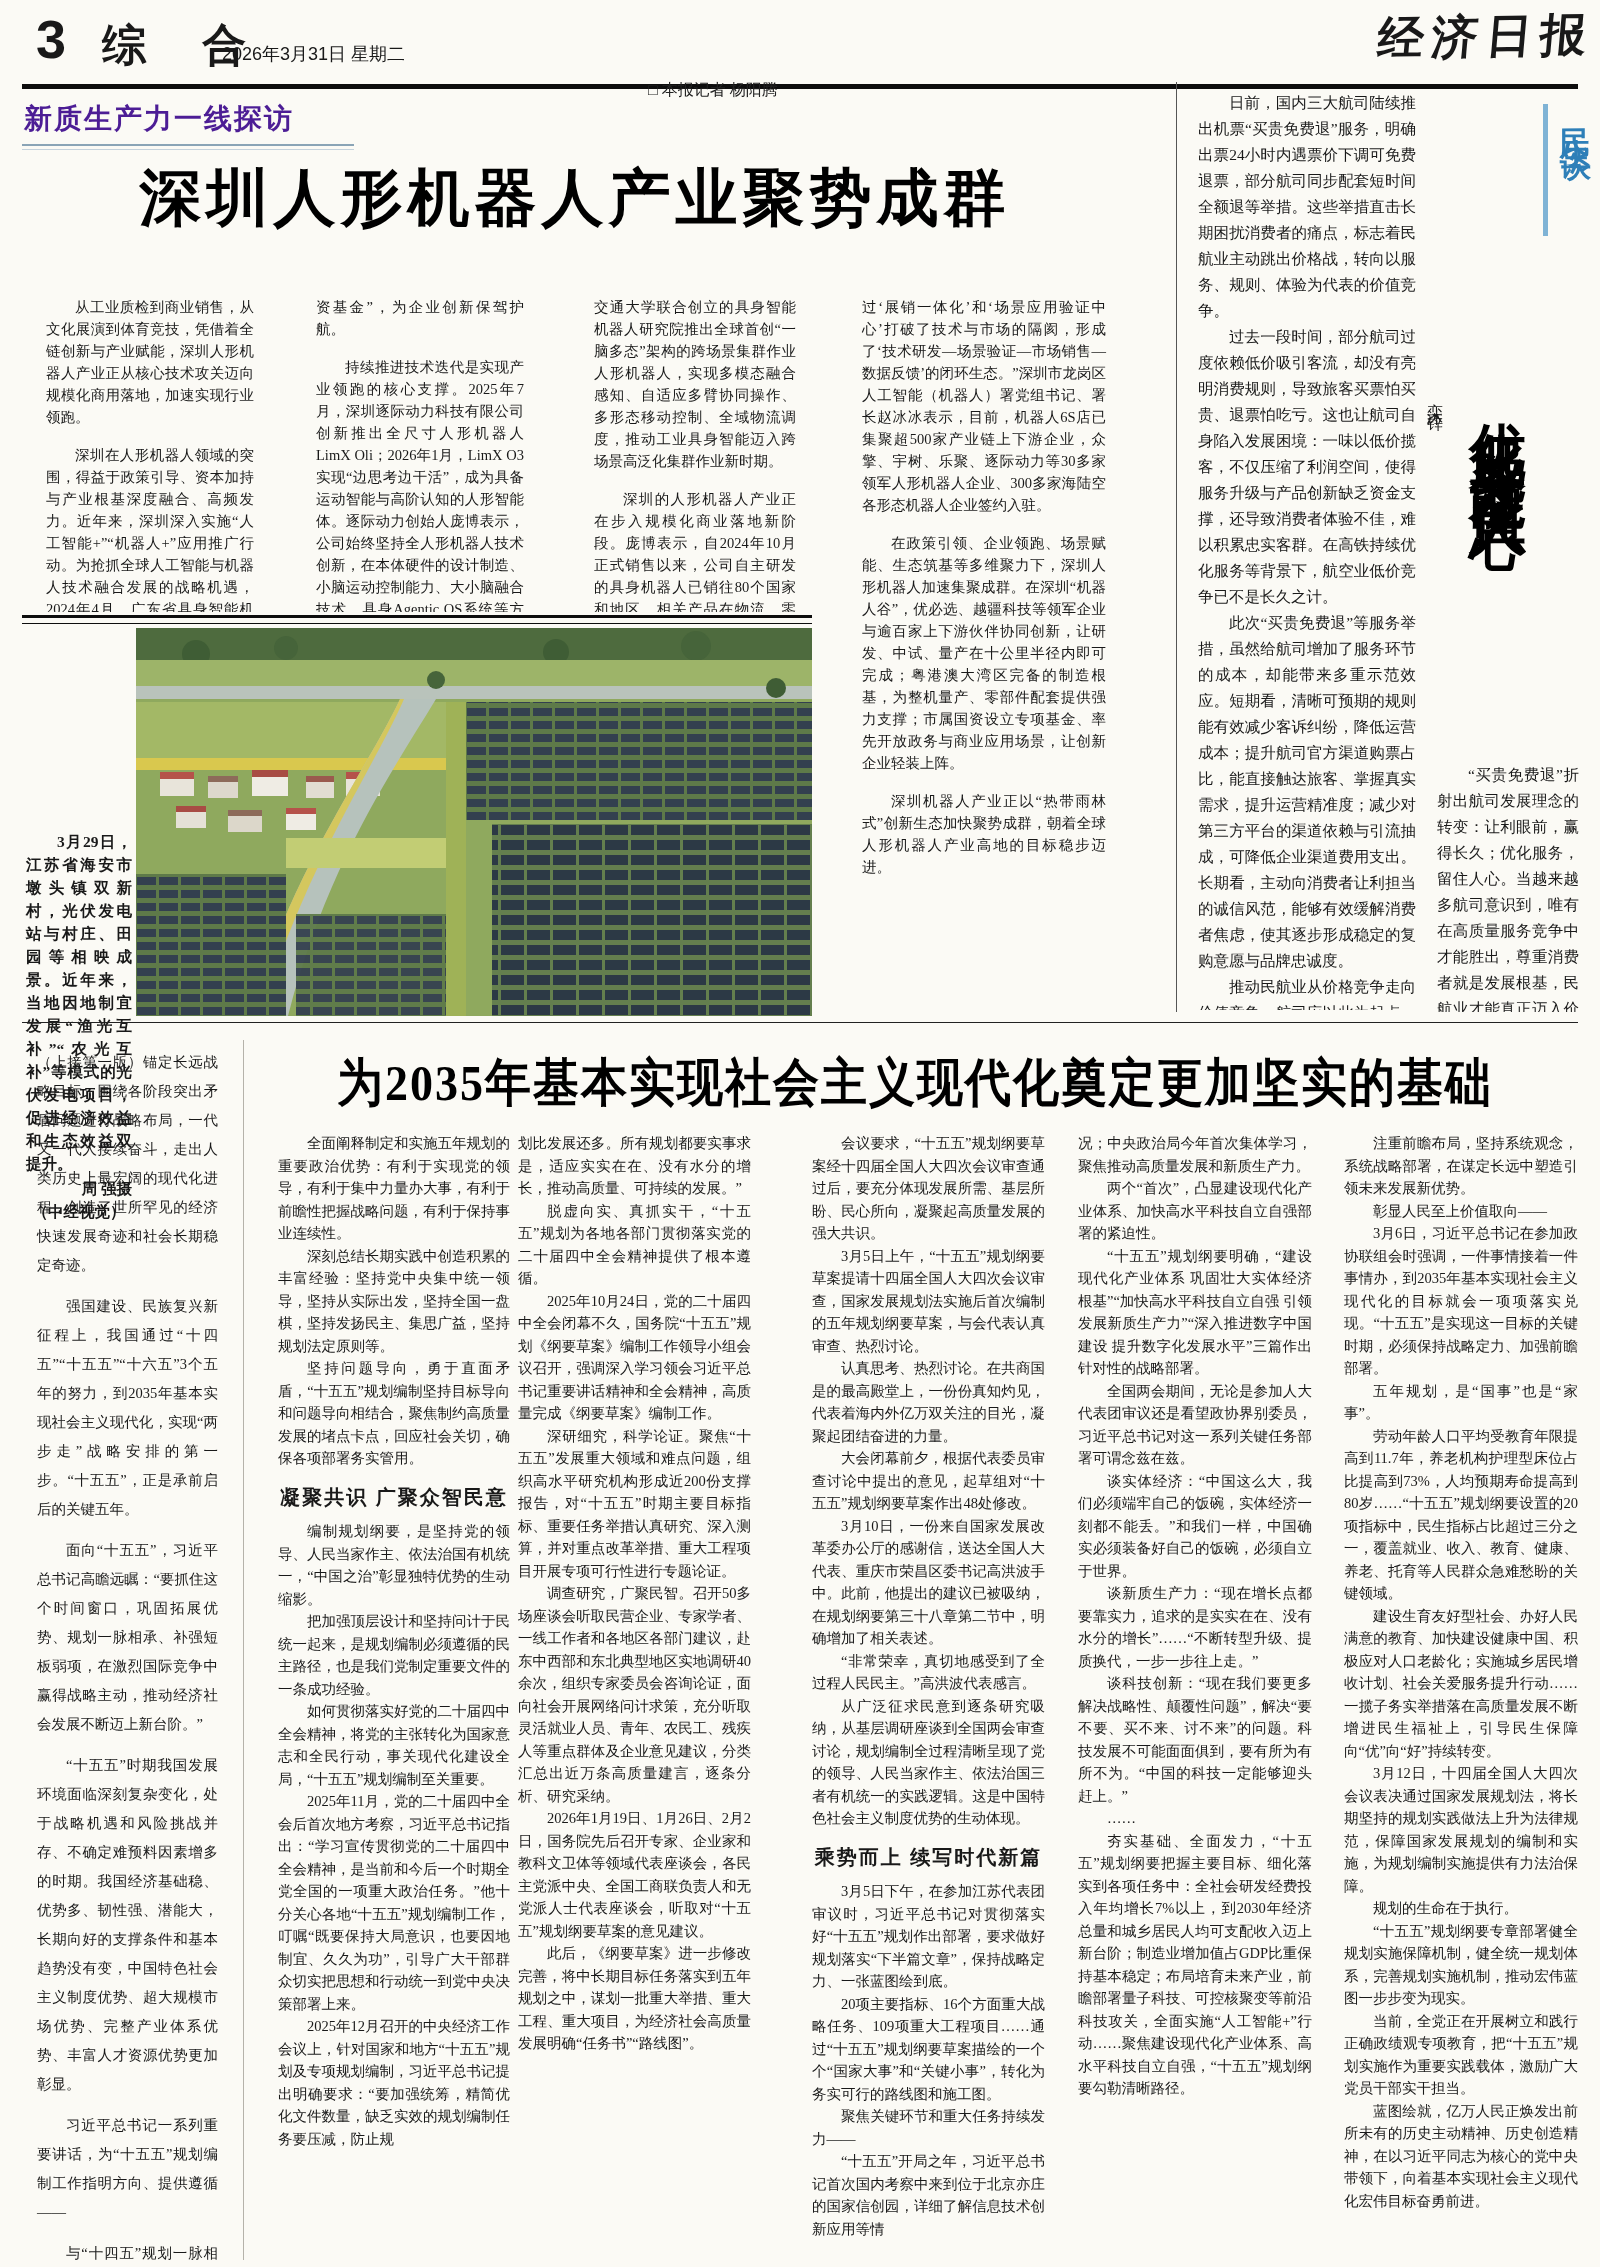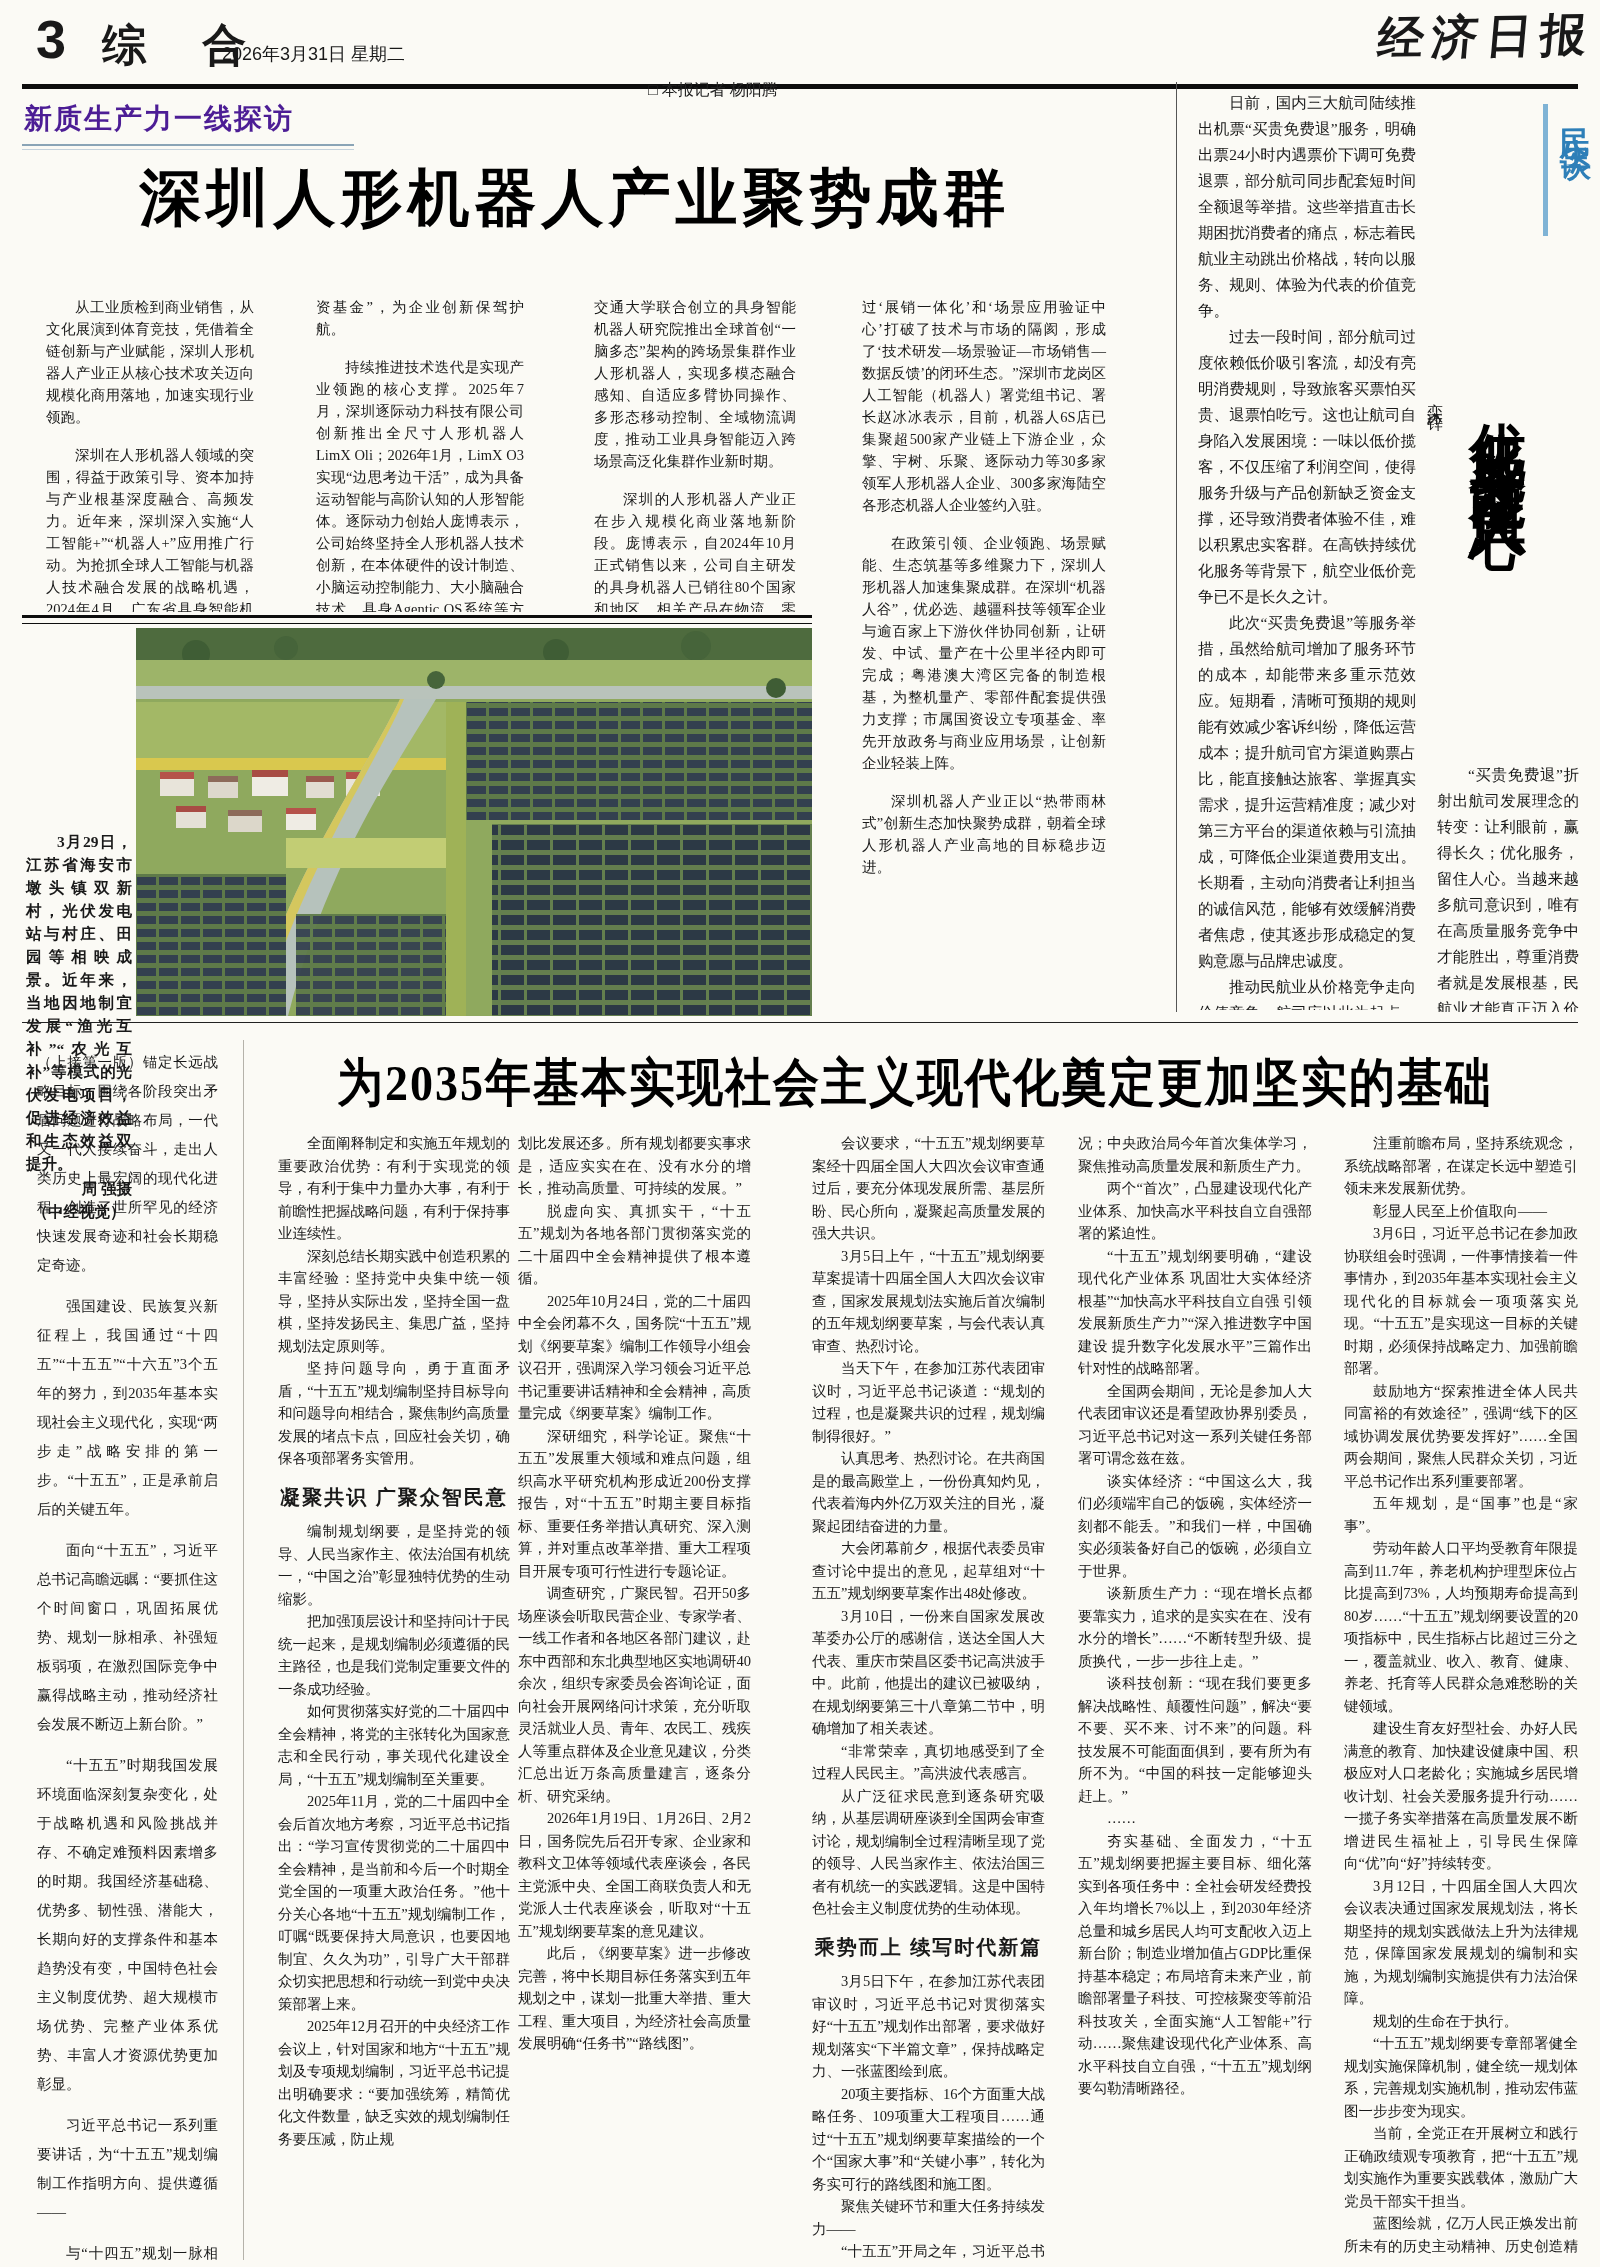--- a/index.html
+++ b/index.html
@@ -222,21 +222,20 @@
       <p>脱虚向实、真抓实干，“十五五”规划为各地各部门贯彻落实党的二十届四中全会精神提供了根本遵循。</p>
       <p>2025年10月24日，党的二十届四中全会闭幕不久，国务院“十五五”规划《纲要草案》编制工作领导小组会议召开，强调深入学习领会习近平总书记重要讲话精神和全会精神，高质量完成《纲要草案》编制工作。</p>
       <p>深研细究，科学论证。聚焦“十五五”发展重大领域和难点问题，组织高水平研究机构形成近200份支撑报告，对“十五五”时期主要目标指标、重要任务举措认真研究、深入测算，并对重点改革举措、重大工程项目开展专项可行性进行专题论证。</p>
       <p>调查研究，广聚民智。召开50多场座谈会听取民营企业、专家学者、一线工作者和各地区各部门建议，赴东中西部和东北典型地区实地调研40余次，组织专家委员会咨询论证，面向社会开展网络问计求策，充分听取灵活就业人员、青年、农民工、残疾人等重点群体及企业意见建议，分类汇总出近万条高质量建言，逐条分析、研究采纳。</p>
       <p>2026年1月19日、1月26日、2月2日，国务院先后召开专家、企业家和教科文卫体等领域代表座谈会，各民主党派中央、全国工商联负责人和无党派人士代表座谈会，听取对“十五五”规划纲要草案的意见建议。</p>
       <p>此后，《纲要草案》进一步修改完善，将中长期目标任务落实到五年规划之中，谋划一批重大举措、重大工程、重大项目，为经济社会高质量发展明确“任务书”“路线图”。</p>
     </div>
   <div class="abs bcol bC">
       <p>会议要求，“十五五”规划纲要草案经十四届全国人大四次会议审查通过后，要充分体现发展所需、基层所盼、民心所向，凝聚起高质量发展的强大共识。</p>
       <p>3月5日上午，“十五五”规划纲要草案提请十四届全国人大四次会议审查，国家发展规划法实施后首次编制的五年规划纲要草案，与会代表认真审查、热烈讨论。</p>
-      <p>当天下午，在参加江苏代表团审议时，习近平总书记谈道：“规划的过程，也是凝聚共识的过程，规划编制得很好。”</p>
       <p>认真思考、热烈讨论。在共商国是的最高殿堂上，一份份真知灼见，代表着海内外亿万双关注的目光，凝聚起团结奋进的力量。</p>
       <p>大会闭幕前夕，根据代表委员审查讨论中提出的意见，起草组对“十五五”规划纲要草案作出48处修改。</p>
       <p>3月10日，一份来自国家发展改革委办公厅的感谢信，送达全国人大代表、重庆市荣昌区委书记高洪波手中。此前，他提出的建议已被吸纳，在规划纲要第三十八章第二节中，明确增加了相关表述。</p>
       <p>“非常荣幸，真切地感受到了全过程人民民主。”高洪波代表感言。</p>
       <p>从广泛征求民意到逐条研究吸纳，从基层调研座谈到全国两会审查讨论，规划编制全过程清晰呈现了党的领导、人民当家作主、依法治国三者有机统一的实践逻辑。这是中国特色社会主义制度优势的生动体现。</p>
       <div class="col-subhead">乘势而上 续写时代新篇</div>
       <p>3月5日下午，在参加江苏代表团审议时，习近平总书记对贯彻落实好“十五五”规划作出部署，要求做好规划落实“下半篇文章”，保持战略定力、一张蓝图绘到底。</p>
       <p>20项主要指标、16个方面重大战略任务、109项重大工程项目……通过“十五五”规划纲要草案描绘的一个个“国家大事”和“关键小事”，转化为务实可行的路线图和施工图。</p>
       <p>聚焦关键环节和重大任务持续发力——</p>
       <p>“十五五”开局之年，习近平总书记首次国内考察中来到位于北京亦庄的国家信创园，详细了解信息技术创新应用等情</p>
@@ -250,21 +249,20 @@
       <p>谈新质生产力：“现在增长点都要靠实力，追求的是实实在在、没有水分的增长”……“不断转型升级、提质换代，一步一步往上走。”</p>
       <p>谈科技创新：“现在我们要更多解决战略性、颠覆性问题”，解决“要不要、买不来、讨不来”的问题。科技发展不可能面面俱到，要有所为有所不为。“中国的科技一定能够迎头赶上。”</p>
       <p>……</p>
       <p>夯实基础、全面发力，“十五五”规划纲要把握主要目标、细化落实到各项任务中：全社会研发经费投入年均增长7%以上，到2030年经济总量和城乡居民人均可支配收入迈上新台阶；制造业增加值占GDP比重保持基本稳定；布局培育未来产业，前瞻部署量子科技、可控核聚变等前沿科技攻关，全面实施“人工智能+”行动……聚焦建设现代化产业体系、高水平科技自立自强，“十五五”规划纲要勾勒清晰路径。</p>
     </div>
   <div class="abs bcol bE">
     <div>
         <p>注重前瞻布局，坚持系统观念，系统战略部署，在谋定长远中塑造引领未来发展新优势。</p>
         <p>彰显人民至上价值取向——</p>
         <p>3月6日，习近平总书记在参加政协联组会时强调，一件事情接着一件事情办，到2035年基本实现社会主义现代化的目标就会一项项落实兑现。“十五五”是实现这一目标的关键时期，必须保持战略定力、加强前瞻部署。</p>
-        <p>鼓励地方“探索推进全体人民共同富裕的有效途径”，强调“线下的区域协调发展优势要发挥好”……全国两会期间，聚焦人民群众关切，习近平总书记作出系列重要部署。</p>
         <p>五年规划，是“国事”也是“家事”。</p>
         <p>劳动年龄人口平均受教育年限提高到11.7年，养老机构护理型床位占比提高到73%，人均预期寿命提高到80岁……“十五五”规划纲要设置的20项指标中，民生指标占比超过三分之一，覆盖就业、收入、教育、健康、养老、托育等人民群众急难愁盼的关键领域。</p>
         <p>建设生育友好型社会、办好人民满意的教育、加快建设健康中国、积极应对人口老龄化；实施城乡居民增收计划、社会关爱服务提升行动……一揽子务实举措落在高质量发展不断增进民生福祉上，引导民生保障向“优”向“好”持续转变。</p>
         <p>3月12日，十四届全国人大四次会议表决通过国家发展规划法，将长期坚持的规划实践做法上升为法律规范，保障国家发展规划的编制和实施，为规划编制实施提供有力法治保障。</p>
         <p>规划的生命在于执行。</p>
         <p>“十五五”规划纲要专章部署健全规划实施保障机制，健全统一规划体系，完善规划实施机制，推动宏伟蓝图一步步变为现实。</p>
         <p>当前，全党正在开展树立和践行正确政绩观专项教育，把“十五五”规划实施作为重要实践载体，激励广大党员干部实干担当。</p>
         <p>蓝图绘就，亿万人民正焕发出前所未有的历史主动精神、历史创造精神，在以习近平同志为核心的党中央带领下，向着基本实现社会主义现代化宏伟目标奋勇前进。</p>
       </div>
 

